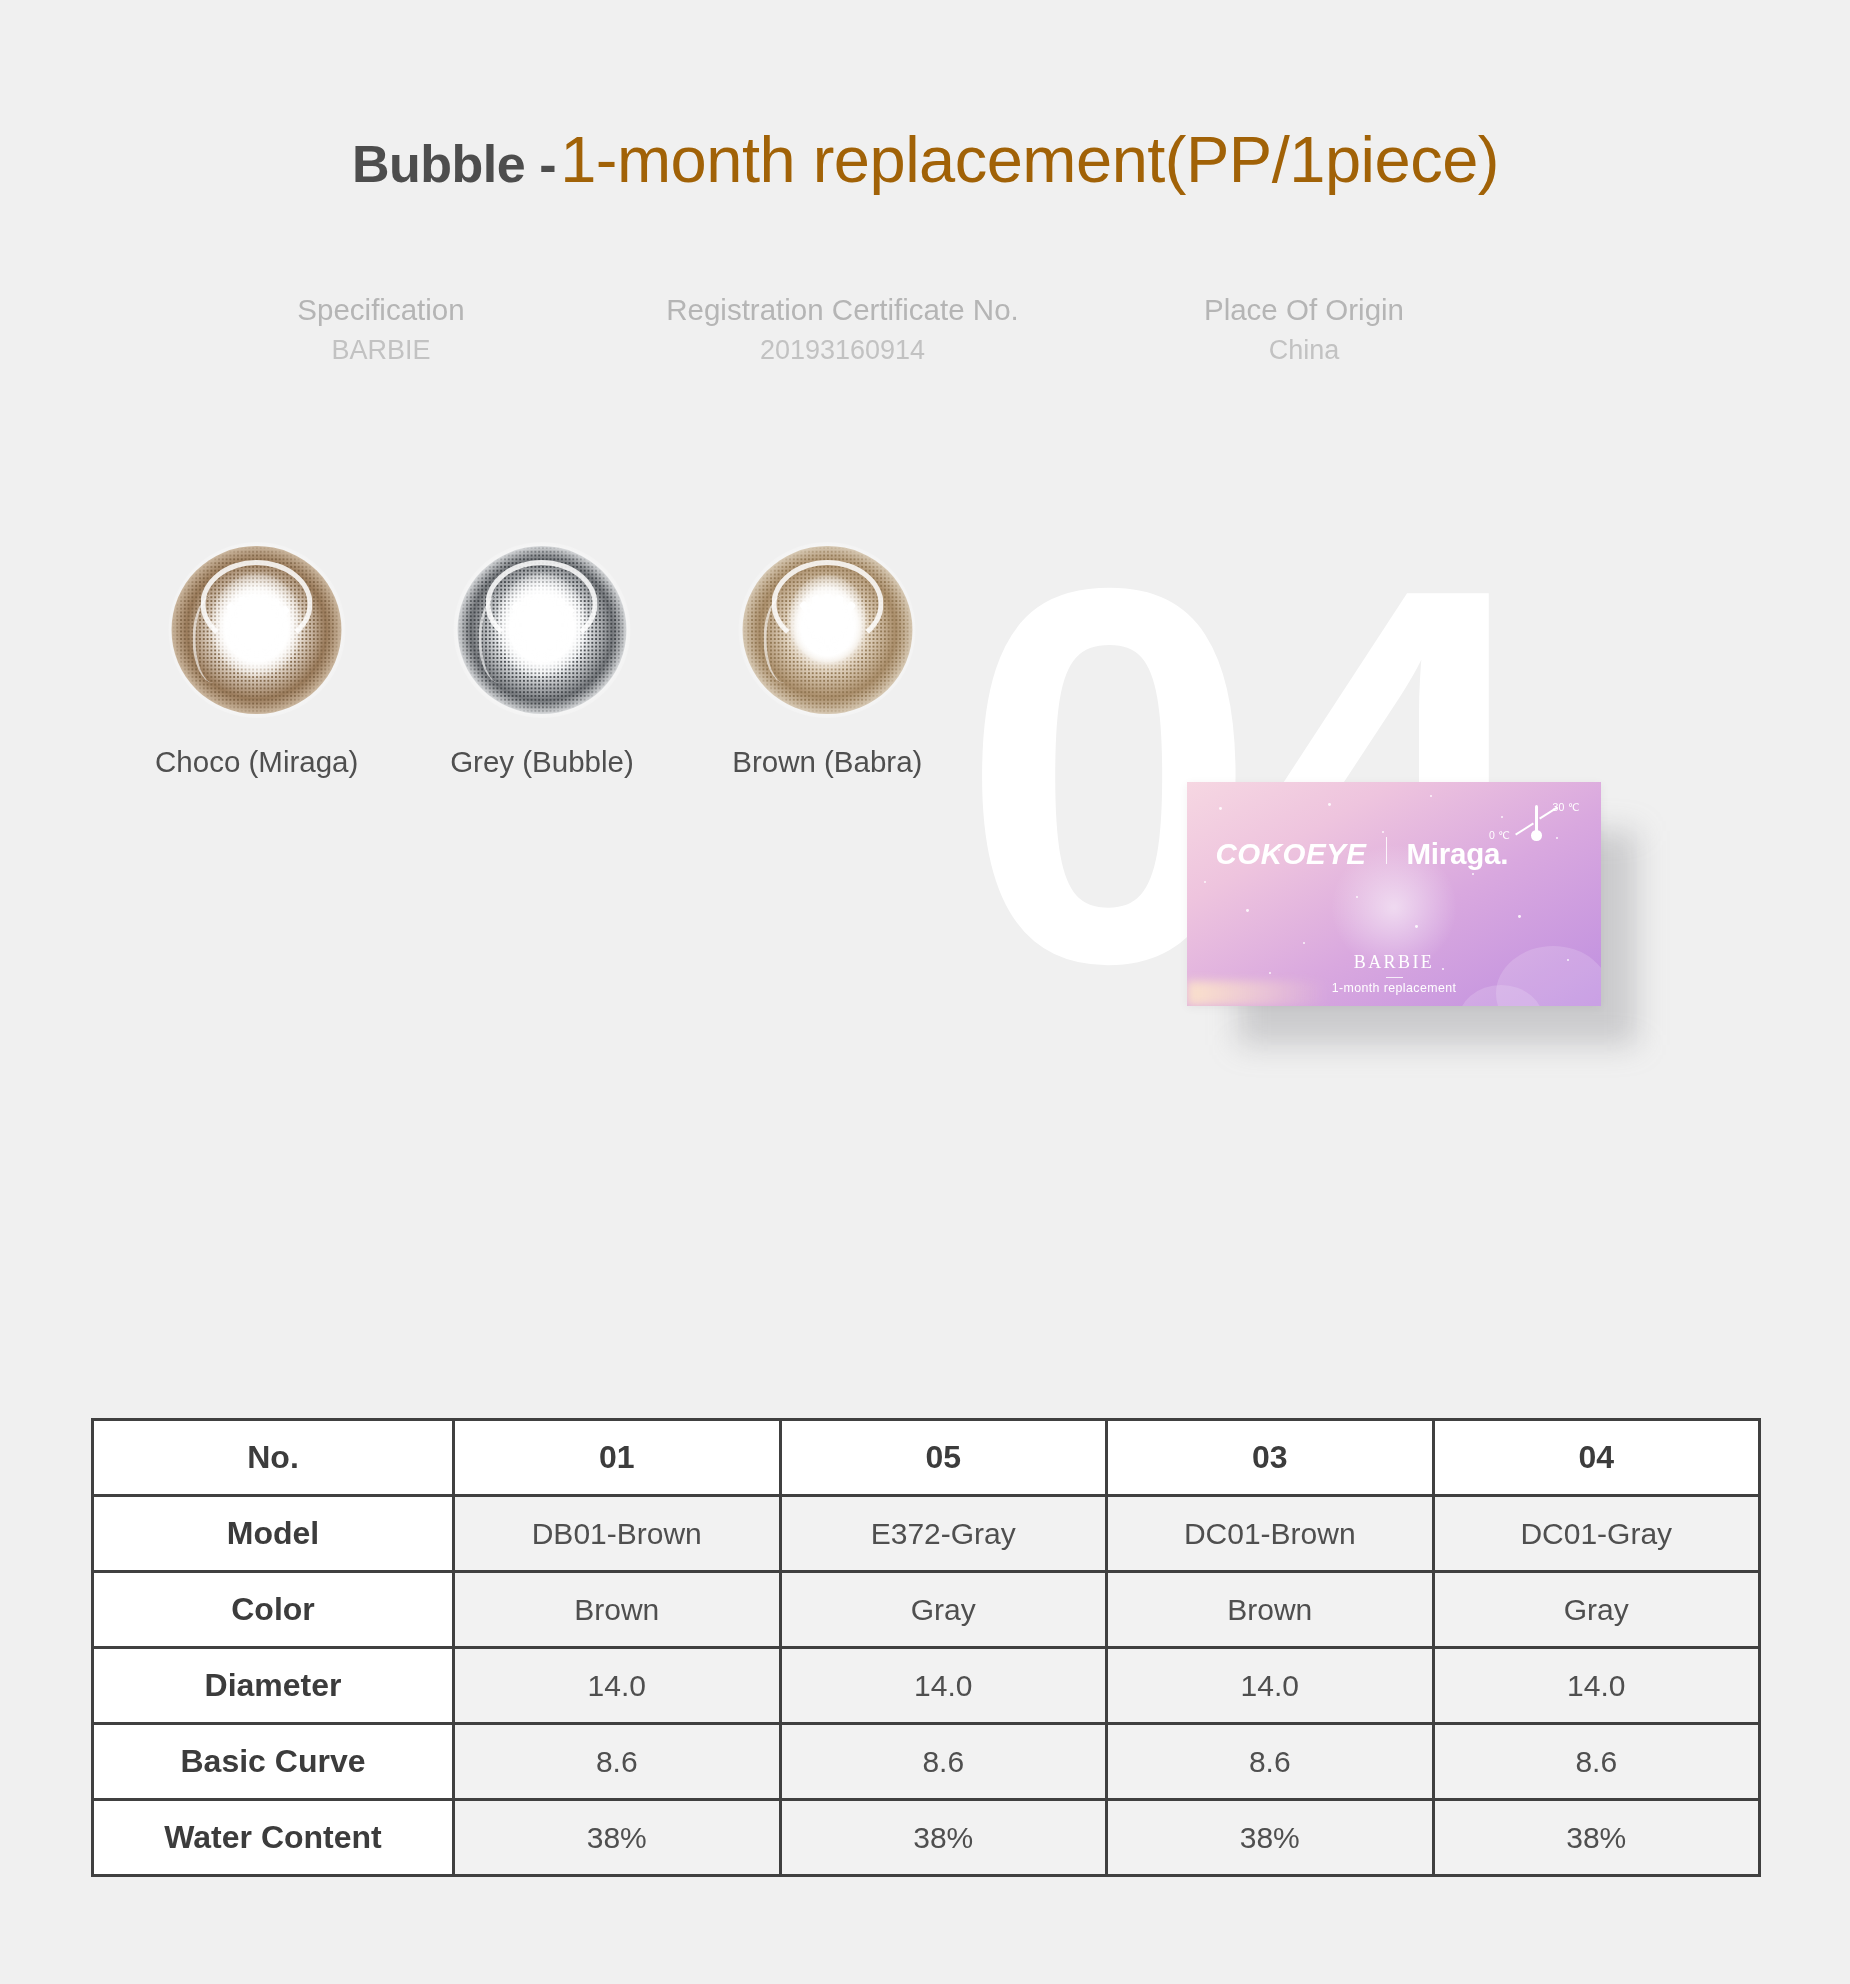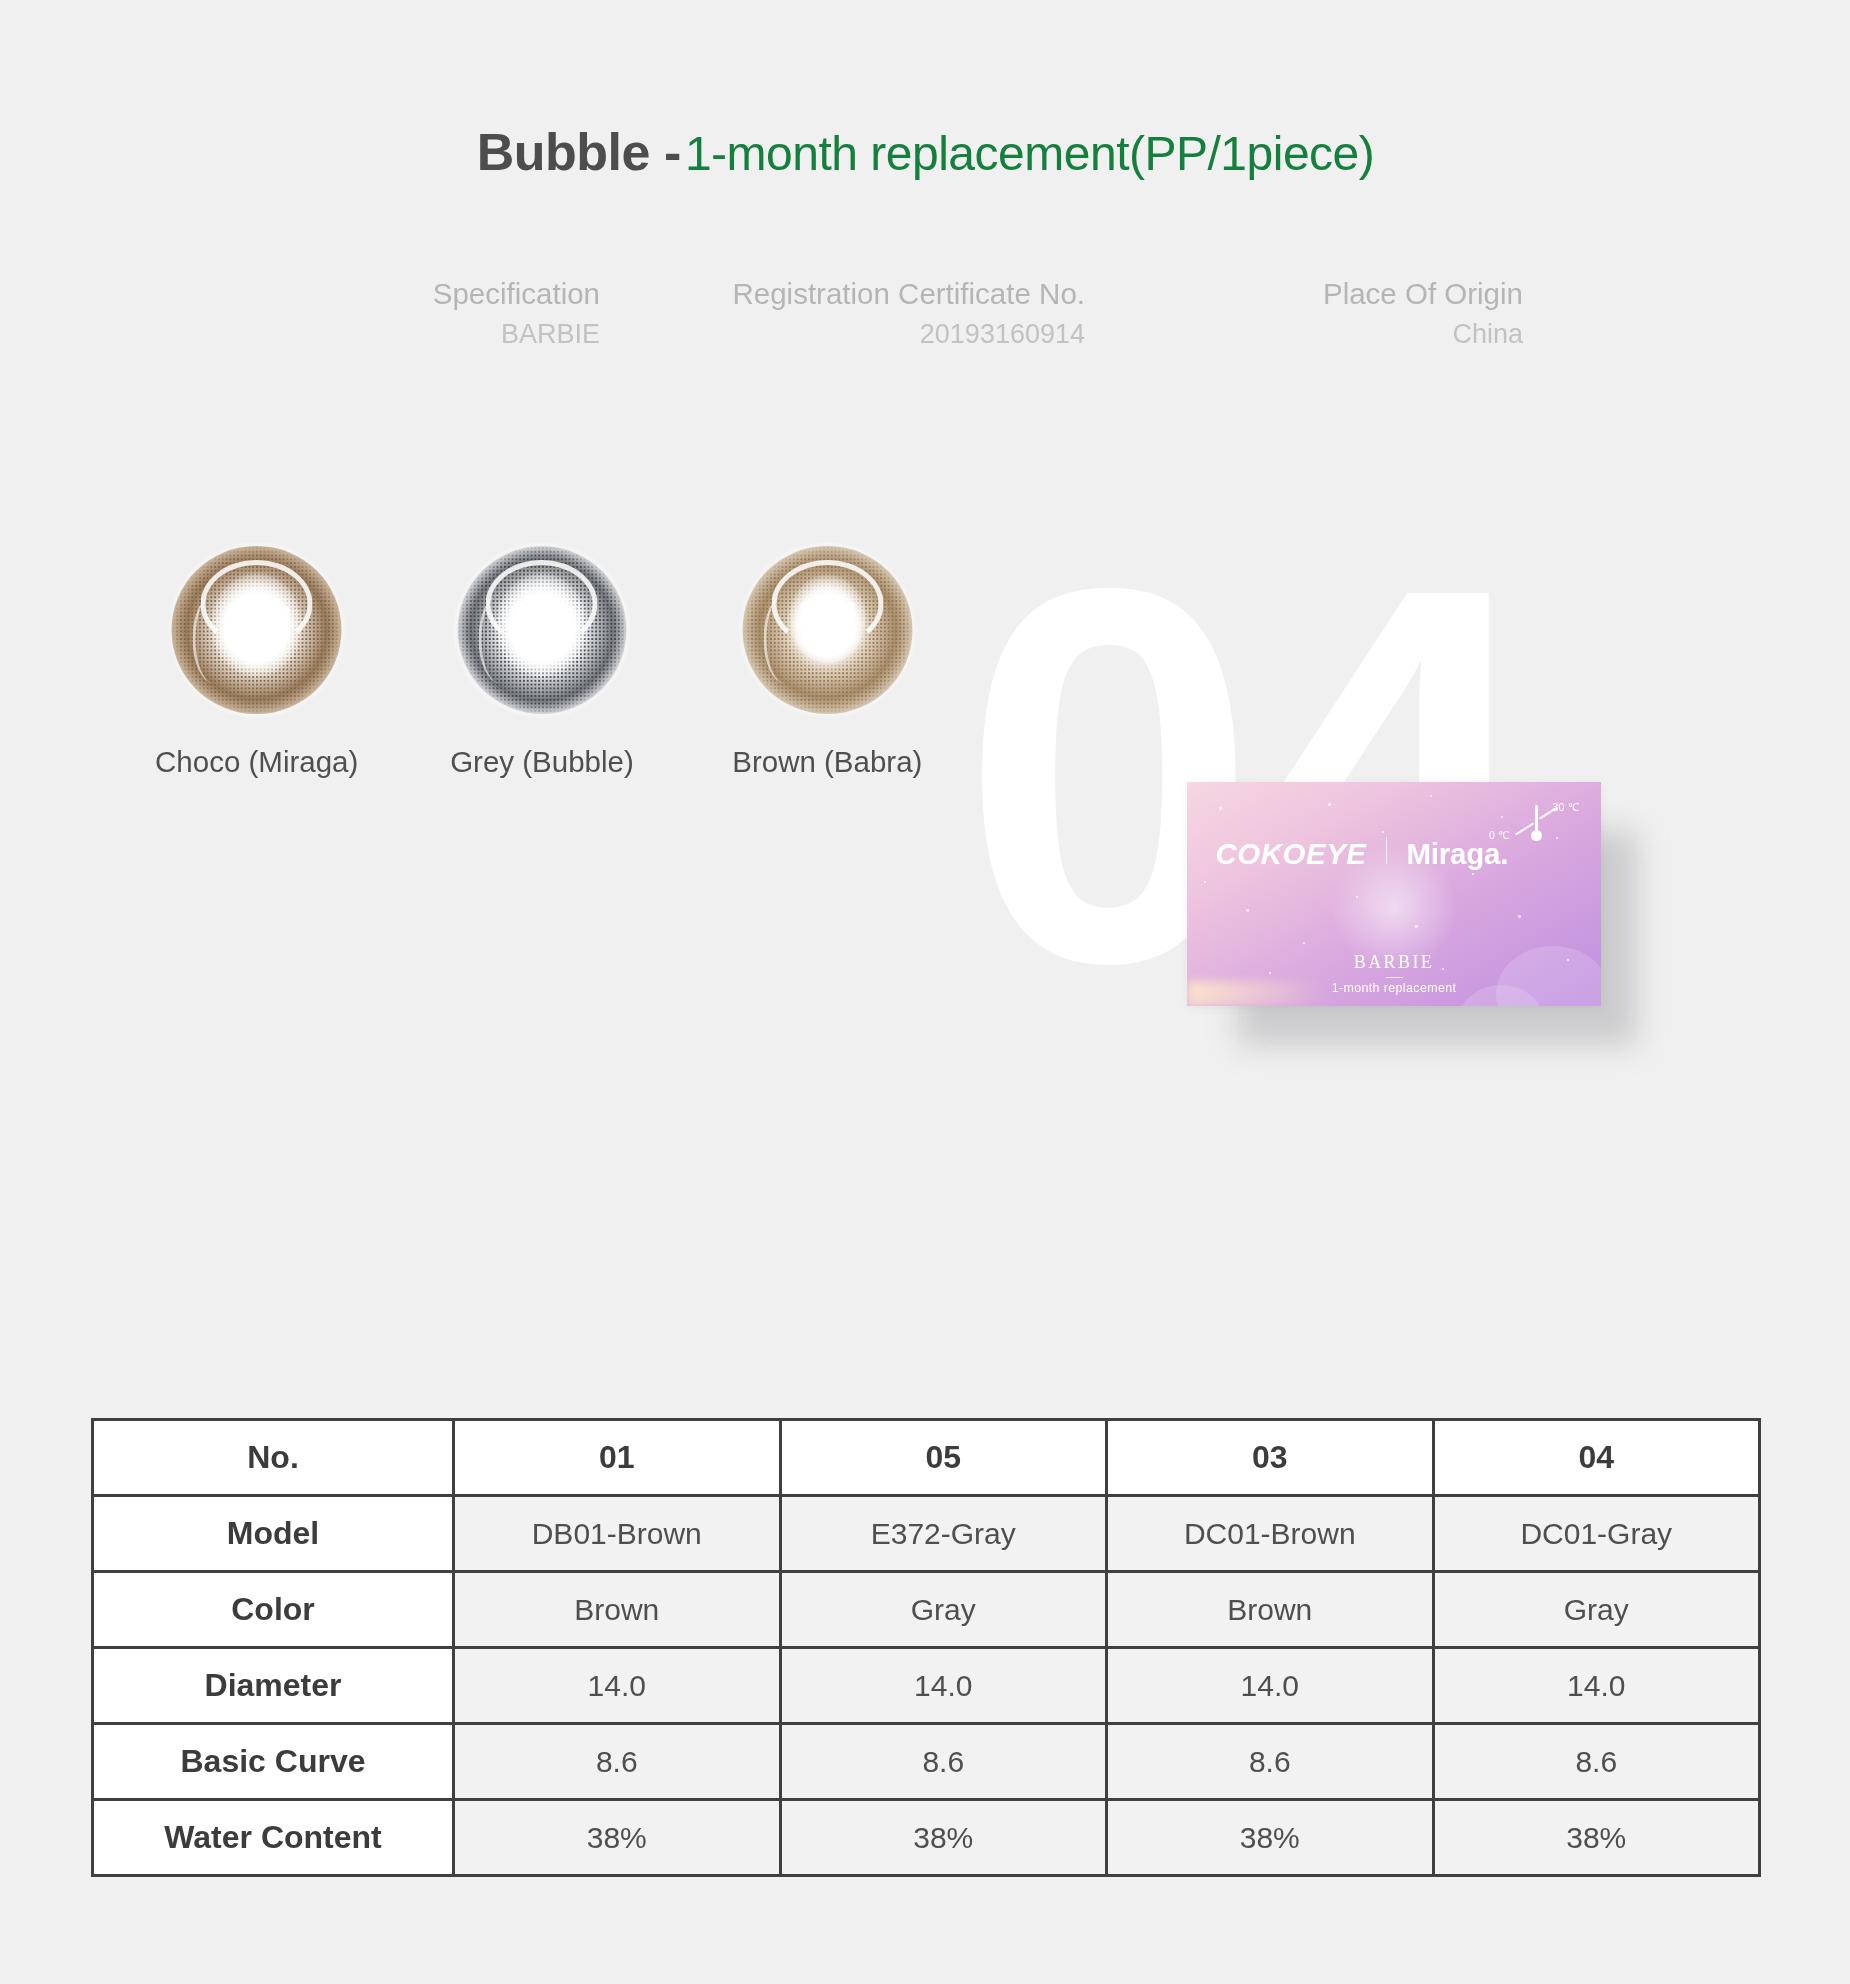--- a/index.html
+++ b/index.html
@@ -29,37 +29,38 @@
     text-align: center;
     white-space: nowrap;
   }
   .title-strong {
     font-size: 52px;
     font-weight: bold;
     color: #4d4d4d;
     letter-spacing: -0.5px;
   }
   .title-light {
-    font-size: 48px;
+    font-size: 65px;
     font-weight: 400;
-    color: #15803d;
+    color: #a16207;
     letter-spacing: -0.5px;
   }
 
   
   .spec-strip {
     position: absolute;
     top: 274px;
     left: 162px;
     width: 1360px;
     display: flex;
   }
   .spec-col {
     flex: 1;
-    text-align: right;
+    text-align: center;
+    margin-top: 16px;
   }
   .spec-col.c1 { flex: 0 0 438px; }
   .spec-col.c2 { flex: 0 0 485px; }
   .spec-col.c3 { flex: 0 0 438px; }
   .spec-label {
     font-size: 29.5px;
     color: #b5b5b5;
     line-height: 1.35;
     font-weight: 400;
   }

